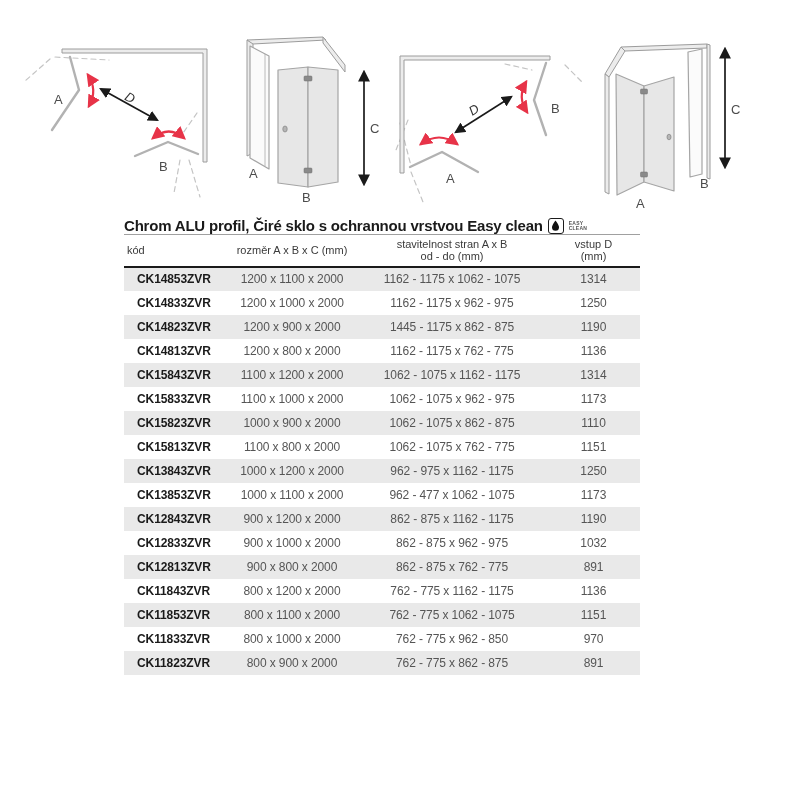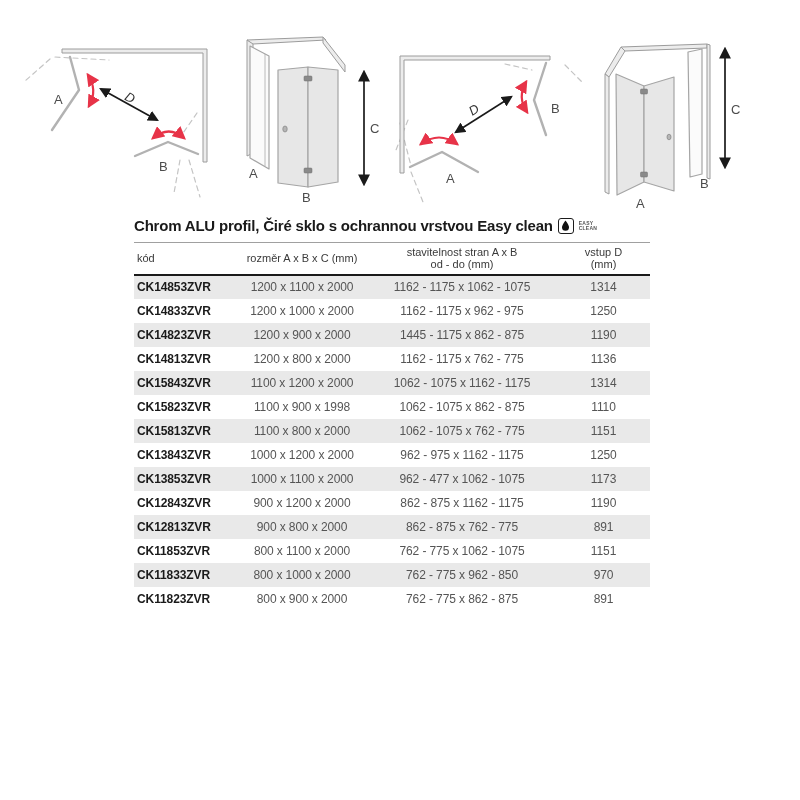--- a/index.html
+++ b/index.html
@@ -28,36 +28,36 @@
   .red{fill:none;stroke:var(--accent-red);stroke-width:2.2;stroke-linecap:round;}
   .redf{fill:var(--accent-red);}
   .dim{fill:none;stroke:var(--text-dark);stroke-width:1.7;}
   .dimf{fill:var(--text-dark);}
   .hinge{fill:#8a8a8a;stroke:#6f6f6f;stroke-width:0.5;}
   .knob{fill:#b5b5b5;stroke:#8a8a8a;stroke-width:0.8;}
   .lbl{fill:#4c4c4c;font-family:"Liberation Sans",sans-serif;font-size:13px;}
   .lblD{fill:#333;font-family:"Liberation Sans",sans-serif;font-size:13px;font-style:italic;}
 
   
-  .content{position:absolute;left:134px;top:217px;width:516px;}
+  .content{position:absolute;left:124px;top:217px;width:516px;}
   .title{display:flex;align-items:center;gap:5px;font-size:15px;font-weight:bold;
          color:var(--text-dark);letter-spacing:-0.2px;white-space:nowrap;}
   .badge{display:inline-flex;align-items:center;justify-content:center;width:16px;height:16px;
          border:1.6px solid #1c1c1c;border-radius:3px;flex:0 0 auto;}
   .badge-text{display:flex;flex-direction:column;font-size:5px;line-height:5px;
               font-weight:bold;color:#555;letter-spacing:0.2px;}
 
-  table{border-collapse:collapse;width:516px;margin-top:8px;table-layout:fixed;}
+  table{border-collapse:collapse;width:516px;margin-top:0;table-layout:fixed;}
   thead th{border-top:1px solid #a0a0a0;border-bottom:2.5px solid var(--header-rule);
            font-weight:normal;font-size:11px;line-height:12.5px;color:#3a3a3a;
            text-align:center;vertical-align:middle;height:32px;padding:2px 0;}
   thead th.c-kod{text-align:left;padding-left:3px;}
   tbody td{height:24px;font-size:12px;color:var(--text-mid);text-align:center;
            vertical-align:middle;padding:0 2px;letter-spacing:-0.1px;}
-  tbody td.c-kod{font-weight:bold;color:var(--text-dark);text-align:left;padding-left:3px;}
+  tbody td.c-kod{font-weight:bold;color:var(--text-dark);text-align:left;padding-left:13px;}
   tbody tr:nth-child(odd){background:var(--stripe);}
 </style>
 </head>
 <body>
 
 <div class="diagrams">
 
   <svg id="d1" width="200" height="190" viewBox="0 0 200 190">
     <defs>
       <marker id="a1b" viewBox="0 0 10 10" refX="8" refY="5" markerWidth="6.5" markerHeight="6.5" orient="auto-start-reverse">
@@ -219,22 +219,28 @@
           <td>1162 - 1175 x 762 - 775</td>
           <td>1136</td>
         </tr>
         <tr>
           <td class="c-kod">CK15843ZVR</td>
           <td>1100 x 1200 x 2000</td>
           <td>1062 - 1075 x 1162 - 1175</td>
           <td>1314</td>
         </tr>
         <tr>
+          <td class="c-kod">CK15833ZVR</td>
+          <td>1100 x 1000 x 2000</td>
+          <td>1062 - 1075 x 962 - 975</td>
+          <td>1173</td>
+        </tr>
+        <tr>
           <td class="c-kod">CK15823ZVR</td>
-          <td>1100 x 900 x 1998</td>
+          <td>1000 x 900 x 2000</td>
           <td>1062 - 1075 x 862 - 875</td>
           <td>1110</td>
         </tr>
         <tr>
           <td class="c-kod">CK15813ZVR</td>
           <td>1100 x 800 x 2000</td>
           <td>1062 - 1075 x 762 - 775</td>
           <td>1151</td>
         </tr>
         <tr>
@@ -249,26 +255,38 @@
           <td>962 - 477 x 1062 - 1075</td>
           <td>1173</td>
         </tr>
         <tr>
           <td class="c-kod">CK12843ZVR</td>
           <td>900 x 1200 x 2000</td>
           <td>862 - 875 x 1162 - 1175</td>
           <td>1190</td>
         </tr>
         <tr>
+          <td class="c-kod">CK12833ZVR</td>
+          <td>900 x 1000 x 2000</td>
+          <td>862 - 875 x 962 - 975</td>
+          <td>1032</td>
+        </tr>
+        <tr>
           <td class="c-kod">CK12813ZVR</td>
           <td>900 x 800 x 2000</td>
           <td>862 - 875 x 762 - 775</td>
           <td>891</td>
         </tr>
         <tr>
+          <td class="c-kod">CK11843ZVR</td>
+          <td>800 x 1200 x 2000</td>
+          <td>762 - 775 x 1162 - 1175</td>
+          <td>1136</td>
+        </tr>
+        <tr>
           <td class="c-kod">CK11853ZVR</td>
           <td>800 x 1100 x 2000</td>
           <td>762 - 775 x 1062 - 1075</td>
           <td>1151</td>
         </tr>
         <tr>
           <td class="c-kod">CK11833ZVR</td>
           <td>800 x 1000 x 2000</td>
           <td>762 - 775 x 962 - 850</td>
           <td>970</td>

